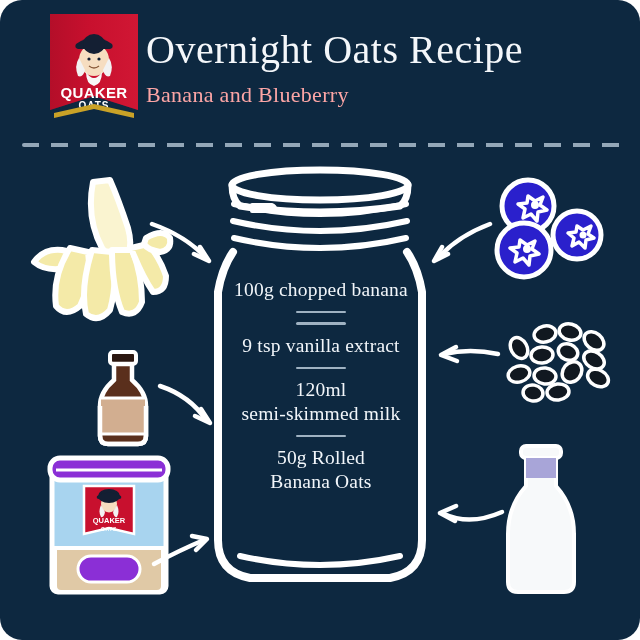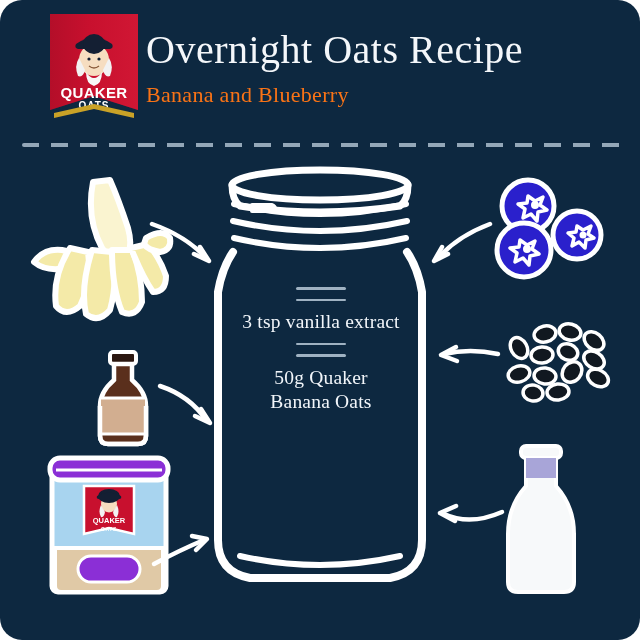--- a/index.html
+++ b/index.html
@@ -17,21 +17,21 @@
   #logo{position:absolute;left:50px;top:14px;width:88px;height:112px;}
 
   #title-block{position:absolute;left:146px;top:30px;width:480px;}
   #title{
     font-family:"Liberation Serif",serif;
     font-size:40px;color:#f4f7fa;letter-spacing:.5px;
     line-height:1.0;font-weight:400;white-space:nowrap;
   }
   #subtitle{
     font-family:"Liberation Serif",serif;
-    font-size:22px;color:#f97316;letter-spacing:.3px;
+    font-size:22px;color:#fca5a5;letter-spacing:.3px;
     margin-top:12px;font-weight:400;white-space:nowrap;
   }
 
   #dash-divider{
     position:absolute;left:22px;top:143px;width:600px;height:4px;
     background:repeating-linear-gradient(to right,
       #93a7b8 0px,#93a7b8 17px,transparent 17px,transparent 29px);
     border-radius:2px;
   }
 
@@ -211,31 +211,36 @@
       <g>
         <path d="M154 564 Q180 550 204 540"></path>
         <path d="M192 536 L207 539 L196 550"></path>
       </g>
     </g>
   </svg>
 
   <div id="ingredients">
 
     <div class="ing-group">
-    </div>
-    <div class="ing-rule"></div>
-
-    <div class="ing-rule"></div>
-
-    <div class="ing-group">
-      <div class="ing-line">3 tsp vanilla extract</div>
-    </div>
-    <div class="ing-rule"></div>
-
-    <div class="ing-rule"></div>
-
-    <div class="ing-group">
-      <div class="ing-line">50g Quaker</div>
+      <div class="ing-line">100g chopped banana</div>
+    </div>
+    <div class="ing-rule"></div>
+
+    <div class="ing-rule"></div>
+
+    <div class="ing-group">
+      <div class="ing-line">9 tsp vanilla extract</div>
+    </div>
+    <div class="ing-rule"></div>
+
+    <div class="ing-group">
+      <div class="ing-line">120ml</div>
+      <div class="ing-line">semi-skimmed milk</div>
+    </div>
+    <div class="ing-rule"></div>
+
+    <div class="ing-group">
+      <div class="ing-line">50g Rolled</div>
       <div class="ing-line">Banana Oats</div>
     </div>
 
   </div>
 </div>
 
 </body></html>

